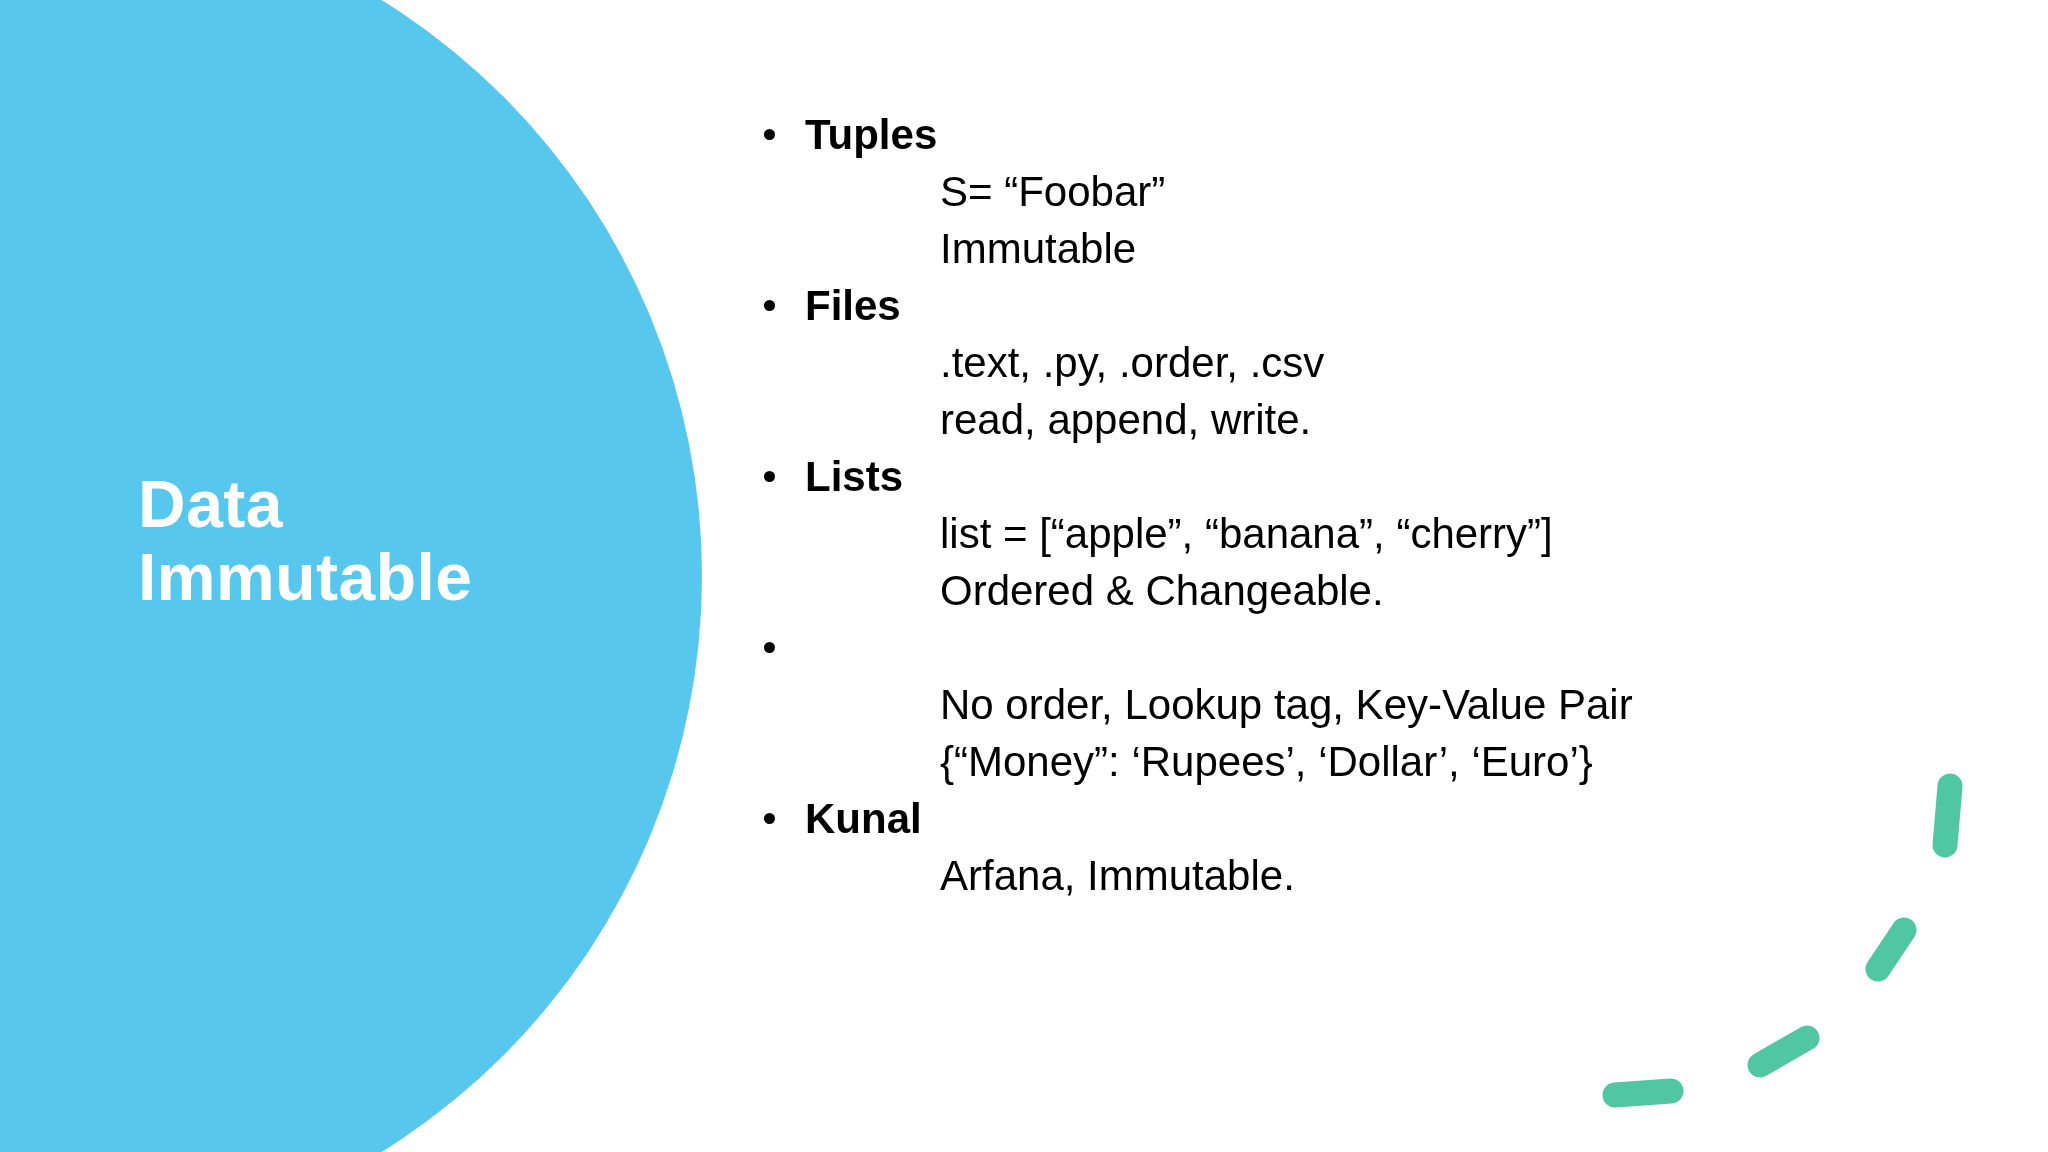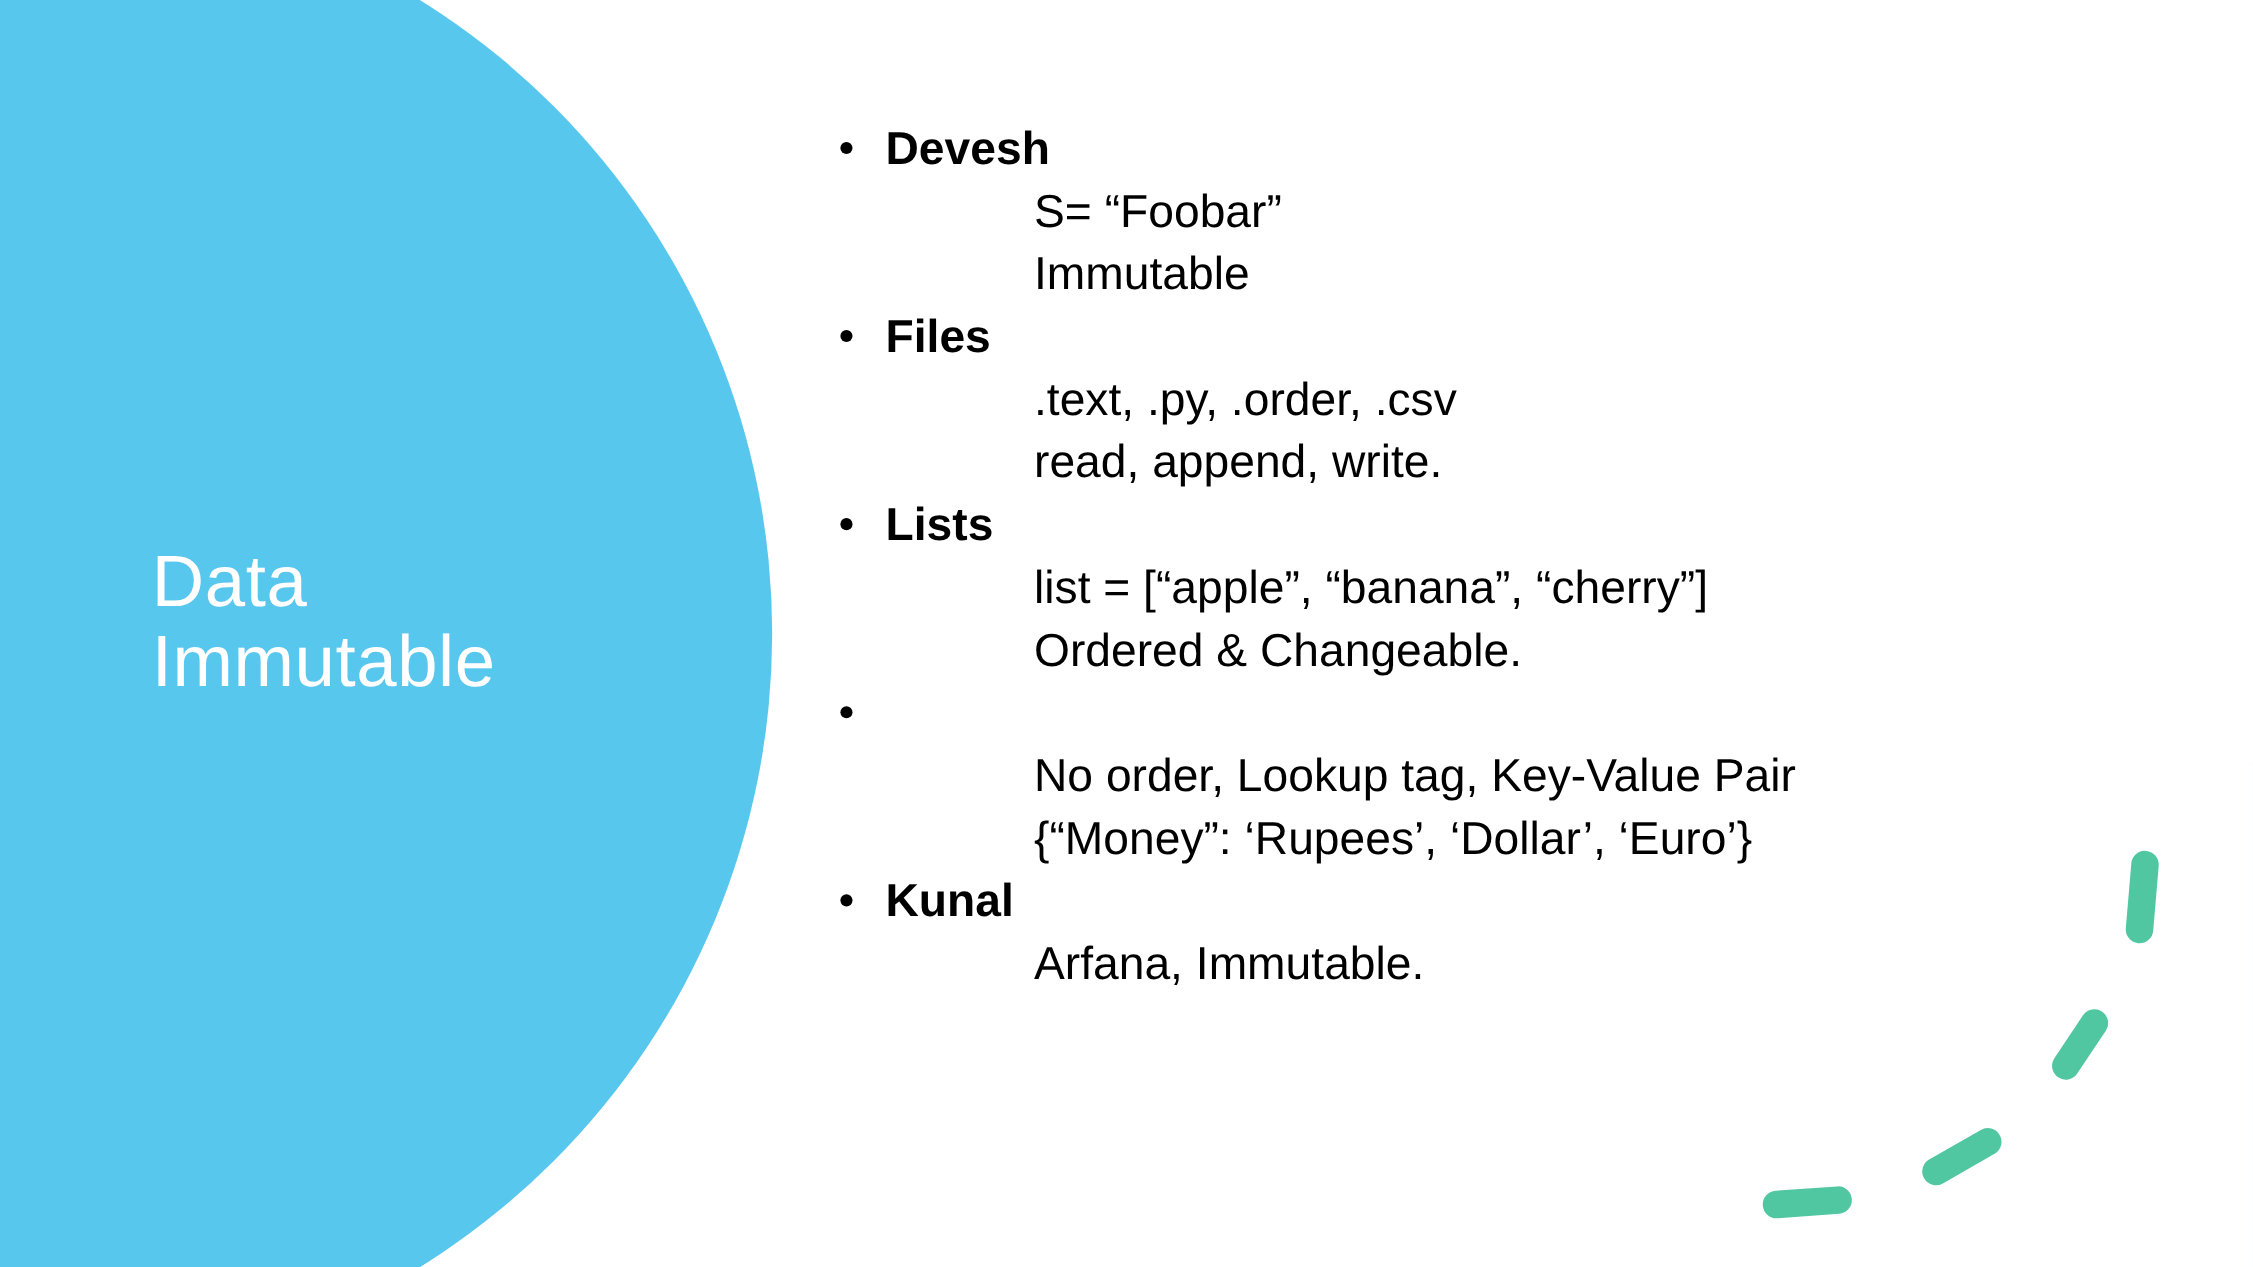--- a/index.html
+++ b/index.html
@@ -29,24 +29,24 @@
     left:-654px;
     top:-102px;
     width:1356px;
     height:1356px;
     border-radius:50%;
     background:var(--circle-blue);
   }
   .title{
     position:absolute;
     left:138px;
-    top:492px;
+    top:468px;
     color:var(--title-text);
     font-size:66px;
-    font-weight:400;
+    font-weight:700;
     line-height:73px;
     letter-spacing:0.5px;
     white-space:nowrap;
   }
   .content{
     position:absolute;
     left:764px;
     top:106px;
     width:1180px;
     color:var(--text);
@@ -94,21 +94,21 @@
 
   <div class="title">
     <div>Data</div>
     <div>Immutable</div>
   </div>
 
   <div class="content">
 
     <div class="row">
       <span class="dot"></span>
-      <span class="head">Devesh</span>
+      <span class="head">Tuples</span>
     </div>
     <div class="row sub">S= “Foobar”</div>
     <div class="row sub">Immutable</div>
 
     <div class="row">
       <span class="dot"></span>
       <span class="head">Files</span>
     </div>
     <div class="row sub">.text, .py, .order, .csv</div>
     <div class="row sub">read, append, write.</div>

